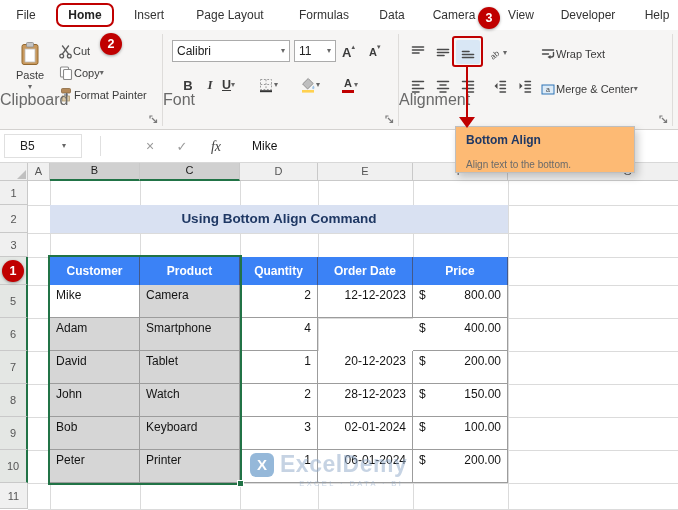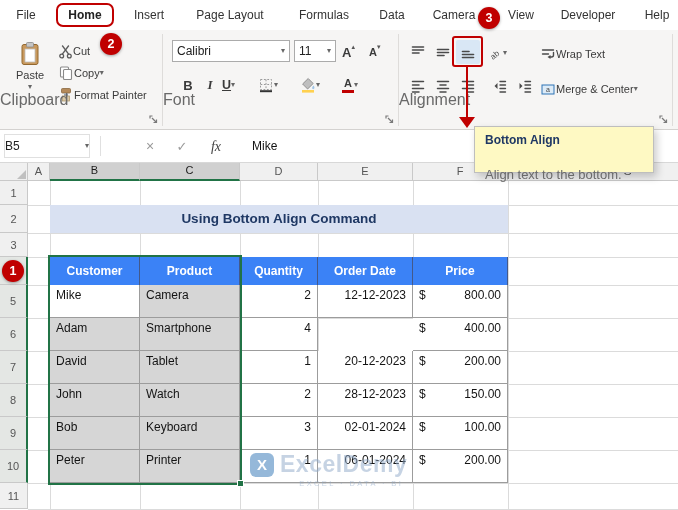--- a/index.html
+++ b/index.html
@@ -49,27 +49,27 @@
   .merge-btn{left:540px;top:48px}
   .redbox{position:absolute;left:452px;top:6px;width:31px;height:31px;border:2px solid #C00000;border-radius:3px;z-index:40;pointer-events:none}
   .glabel{position:absolute;bottom:20px;font-size:16px;color:#696969;}
   .gl-clip{left:0;width:162px}.gl-font{left:163px;width:235px}.gl-align{left:399px;width:273px}
   .launcher{position:absolute;bottom:4px;width:11px;height:11px}
   .l-clip{left:148px}.l-font{left:384px}.l-align{left:658px}
 
   
   .arrow-line{position:absolute;left:466px;top:67px;width:2px;height:51px;background:#C00000;z-index:85}
   .arrow-head{position:absolute;left:459px;top:117px;width:0;height:0;border-left:8px solid transparent;border-right:8px solid transparent;border-top:11px solid #C00000;z-index:85}
-  .tooltip{position:absolute;left:474px;top:126px;width:180px;height:47px;background:#fef9c3;border:1px solid #BEBEBE;box-shadow:3px 4px 8px rgba(0,0,0,.2);z-index:80;padding:6px 10px}
+  .tooltip{position:absolute;left:455px;top:126px;width:180px;height:47px;background:#fdba74;border:1px solid #BEBEBE;box-shadow:3px 4px 8px rgba(0,0,0,.2);z-index:80;padding:6px 10px}
   .tt-title{font-size:12px;font-weight:700;color:#1F3864}
-  .tt-desc{font-size:13px;color:#6a6a6a;margin-top:20px}
+  .tt-desc{font-size:10px;color:#6a6a6a;margin-top:12px}
 
   
   .fbar{position:absolute;top:130px;left:0;width:678px;height:33px;background:#fff;border-bottom:1px solid #D8D8D8}
-  .namebox{position:absolute;left:4px;top:4px;width:86px;height:24px;border:1px solid #E0E0E0;display:flex;align-items:center;justify-content:space-between;padding:0 0;font-size:12px;color:#222}
+  .namebox{position:absolute;left:4px;top:4px;width:78px;height:24px;border:1px solid #E0E0E0;display:flex;align-items:center;justify-content:space-between;padding:0 15px;font-size:12px;color:#222}
   .fdiv{position:absolute;left:100px;top:6px;width:1px;height:20px;background:#E0E0E0}
   .fico{position:absolute;top:0;height:33px;line-height:33px;text-align:center}
   .fx-x{left:140px;width:20px;color:#9a9a9a;font-size:14px}
   .fx-check{left:172px;width:20px;color:#9a9a9a;font-size:13px}
   .fx-fx{left:204px;width:24px;font-family:"Liberation Serif",serif;font-style:italic;font-size:14px;color:#444}
   .fvalue{position:absolute;left:252px;top:0;height:33px;line-height:33px;font-size:12px;color:#111}
 
   
   .sheet{position:absolute;top:163px;left:0;width:678px;height:347px;background:#fff;overflow:hidden}
   .corner{position:absolute;left:0;top:0;width:28px;height:18px;background:#F0F0F0;border-right:1px solid #C9C9C9;border-bottom:1px solid #C9C9C9}

